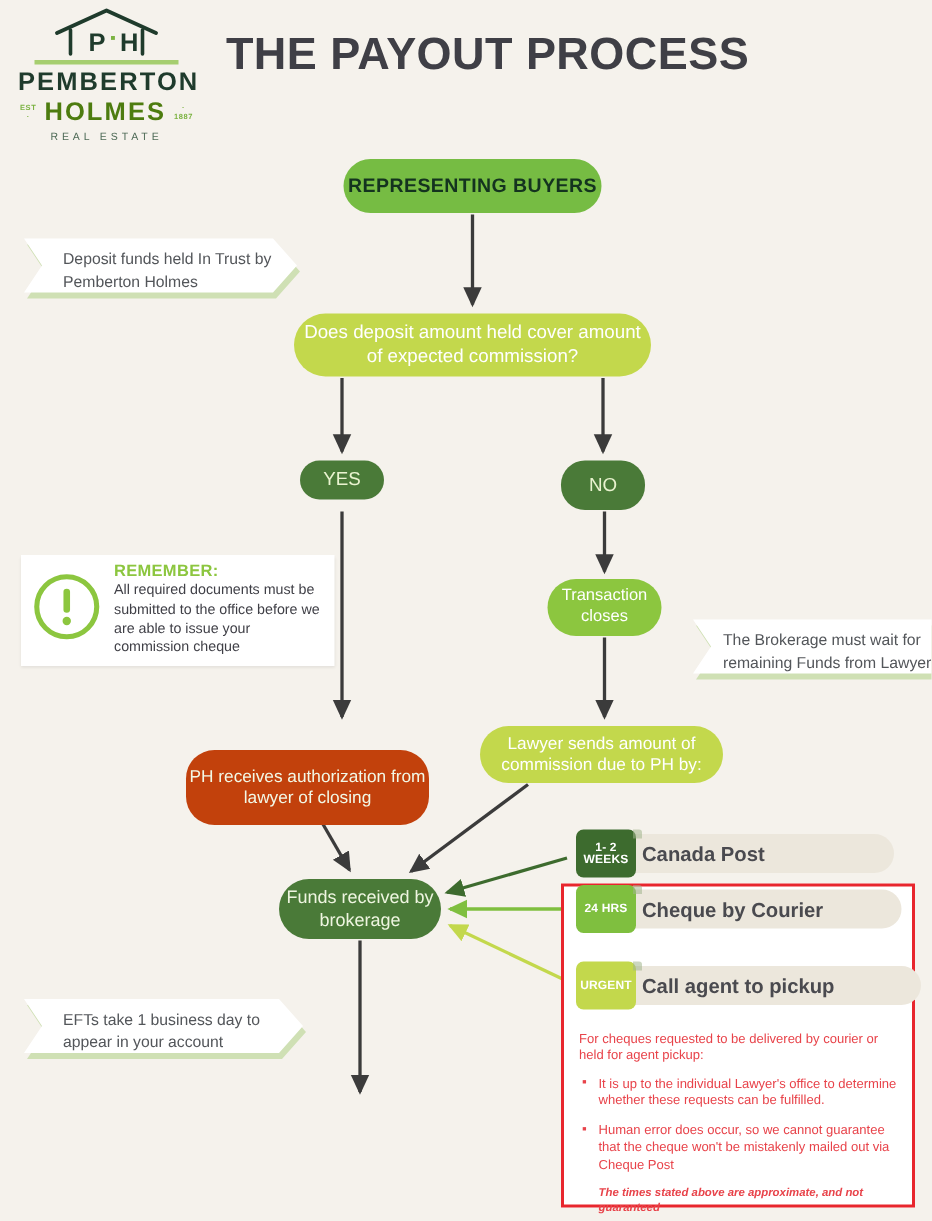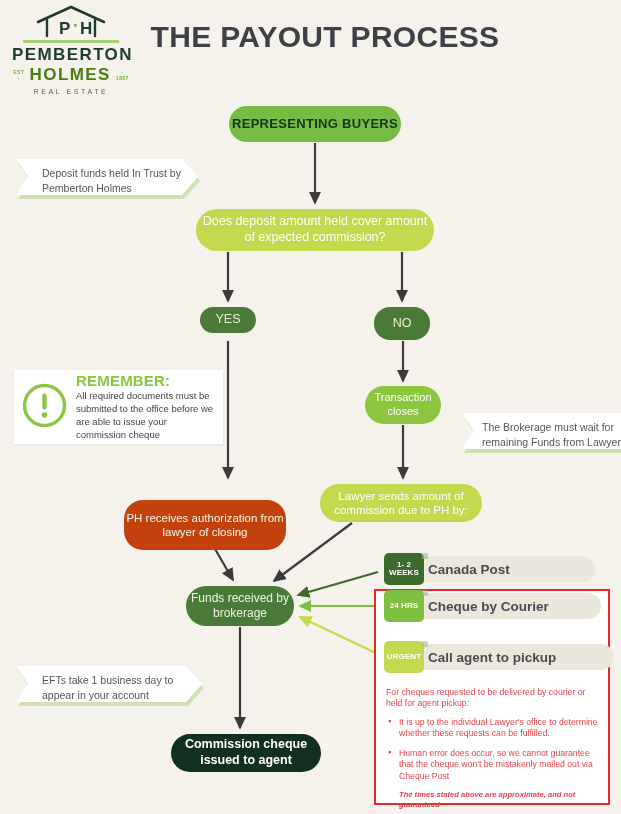--- a/index.html
+++ b/index.html
@@ -91,21 +91,21 @@
   
   .remember {
     position: absolute; left: 14px; top: 370px; width: 209px; height: 74px;
     background: #ffffff; display: flex; align-items: center; gap: 8px;
     padding: 6px 8px 6px 7px;
     box-shadow: 0 1px 2px rgba(0,0,0,.08);
   }
   .remember-icon { flex: 0 0 auto; }
   .remember-body { flex: 1 1 auto; }
   .remember-title {
-    font-size: 15px; font-weight: bold; color: #8cc63f; letter-spacing: .2px;
+    font-size: 11px; font-weight: bold; color: #8cc63f; letter-spacing: .2px;
     margin-bottom: 1px;
   }
   .remember-text { font-size: 9.5px; line-height: 1.35; color: #3f3f46; }
 
   
   .delivery-row { position: absolute; display: flex; align-items: stretch; }
   .delivery-pill {
     position: absolute; left: 27px; top: 3px; height: 26px;
     background: #ece7dc; border-radius: 0 13px 13px 0;
   }
@@ -219,21 +219,20 @@
   </svg>
 
   <div class="node node-represent">REPRESENTING BUYERS</div>
   <div class="node node-question">Does deposit amount held cover amount of expected commission?</div>
   <div class="node node-yes">YES</div>
   <div class="node node-no">NO</div>
   <div class="node node-transaction">Transaction closes</div>
   <div class="node node-ph-auth">PH receives authorization from lawyer of closing</div>
   <div class="node node-lawyer">Lawyer sends amount of commission due to PH by:</div>
   <div class="node node-funds">Funds received by brokerage</div>
-  <div class="node node-commission">Commission cheque issued to agent</div>
 
   <div class="banner" style="left:14px; top:155px;">
     <svg width="186" height="48" viewBox="0 0 186 48">
       <path d="M4 8 L18 8 L170 8 L186 26 L170 44 L18 44 L4 44 L16 26 Z" fill="#cfe0b4"></path>
       <path d="M2 4 L16 4 L168 4 L184 22 L168 40 L16 40 L2 40 L14 22 Z" fill="#ffffff"></path>
     </svg>
     <div class="banner-text" style="left:28px; top:11px; width:146px;">Deposit funds held In Trust by Pemberton Holmes</div>
   </div>
 
   <div class="banner" style="left:462px; top:409px;">

